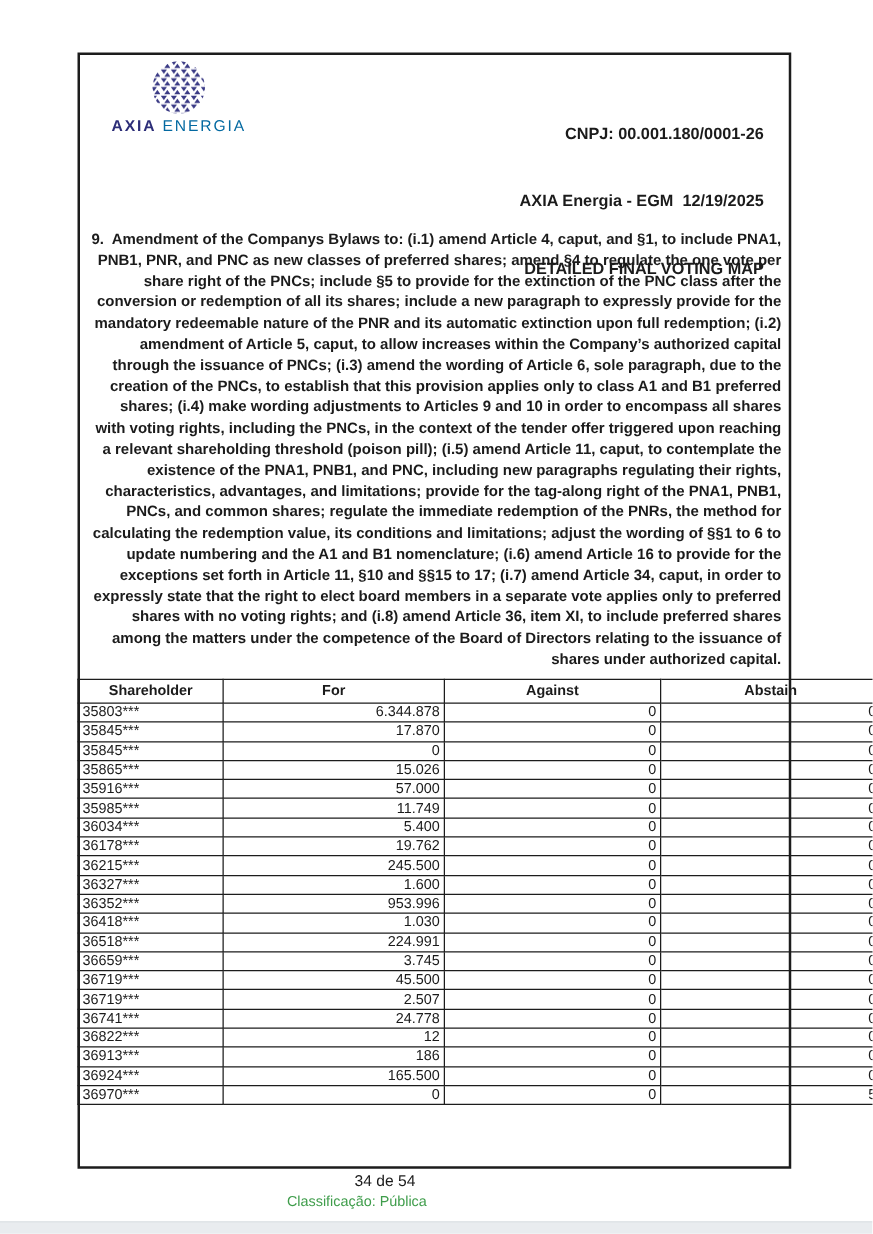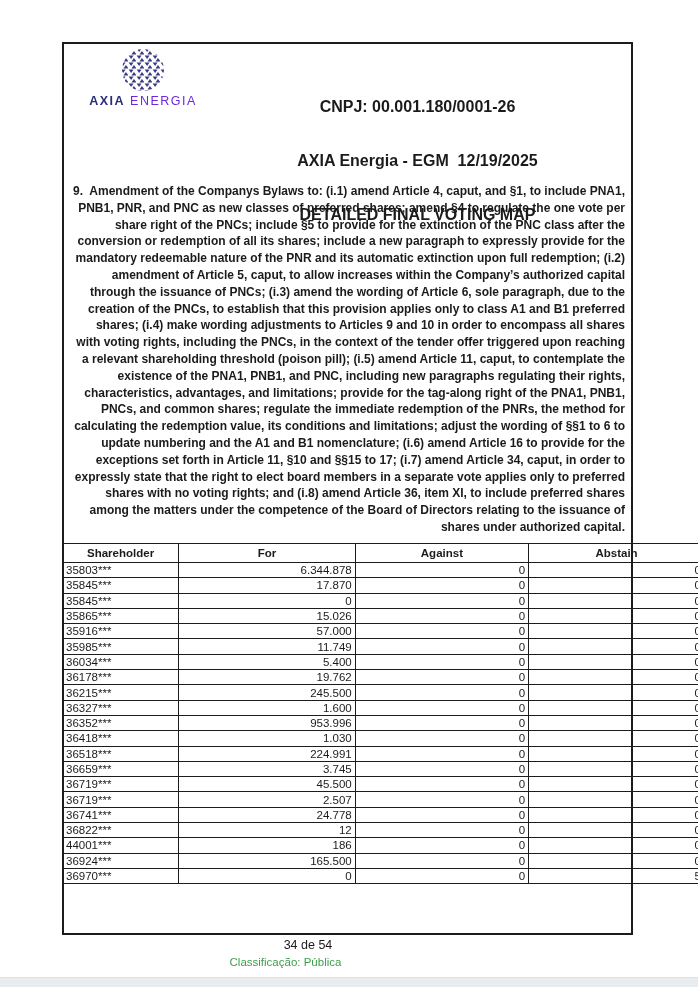--- a/index.html
+++ b/index.html
@@ -10,24 +10,24 @@
   }
   .doc-border{
     position:absolute;left:62px;top:42px;width:571px;height:893px;
     border:2px solid #1c1c1c;box-sizing:border-box;background:#ffffff;
   }
   
   .logo-block{position:absolute;left:14px;top:4px;width:130px;text-align:center;}
   .logo-sphere{display:block;margin:0 auto;}
   .logo-wordmark{margin-top:2px;font-size:12.5px;letter-spacing:1.5px;white-space:pre;}
   .logo-axia{font-weight:700;color:#2c2d78;}
-  .logo-energia{font-weight:400;color:#6d28d9;}
+  .logo-energia{font-weight:400;color:#0369a1;}
   .header-text{
-    position:absolute;left:160px;right:20px;top:18px;text-align:center;
-    font-weight:700;font-size:16px;line-height:18px;color:#1b1b1b;white-space:pre-wrap;
+    position:absolute;left:160px;right:20px;top:18px;text-align:right;
+    font-weight:700;font-size:13px;line-height:18px;color:#1b1b1b;white-space:pre-wrap;
   }
   
   .agenda-paragraph{
     position:absolute;left:6px;right:6px;top:139px;
     text-align:right;font-weight:700;font-size:12px;line-height:16.8px;
     color:#1b1b1b;white-space:pre-wrap;
   }
   
   .voting-table{
     position:absolute;left:-2px;right:-2px;top:499px;width:643px;
@@ -199,21 +199,21 @@
           <td class="num">0</td>
           <td class="num">0</td>
         </tr>
         <tr>
           <td class="left">36822***</td>
           <td class="num">12</td>
           <td class="num">0</td>
           <td class="num">0</td>
         </tr>
         <tr>
-          <td class="left">44001***</td>
+          <td class="left">36913***</td>
           <td class="num">186</td>
           <td class="num">0</td>
           <td class="num">0</td>
         </tr>
         <tr>
           <td class="left">36924***</td>
           <td class="num">165.500</td>
           <td class="num">0</td>
           <td class="num">0</td>
         </tr>

